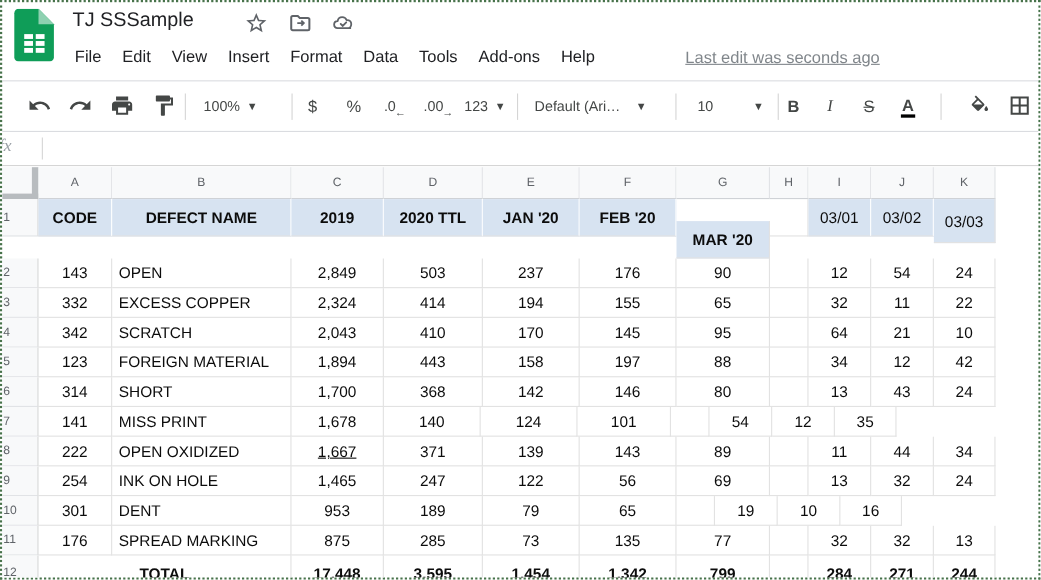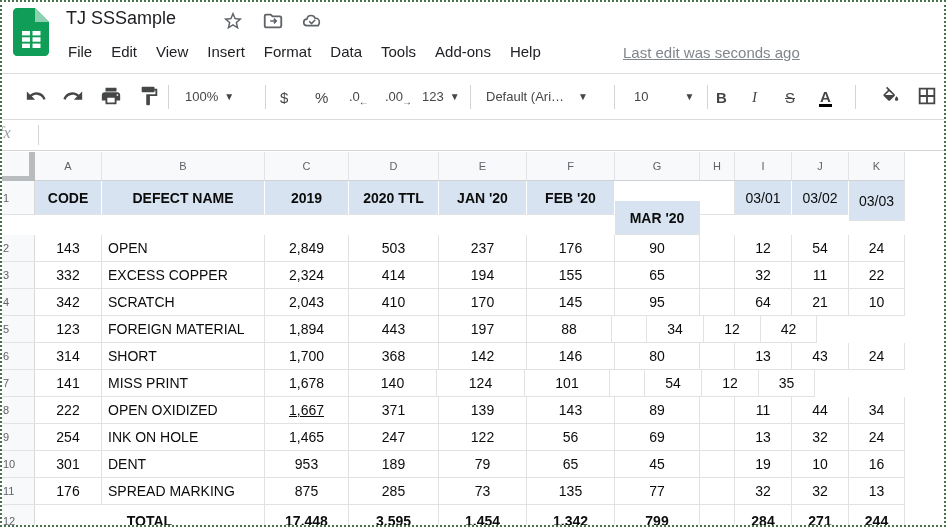--- a/index.html
+++ b/index.html
@@ -248,20 +248,21 @@
         <div class="cell" style="width: 57px; height: 27px;">64</div>
         <div class="cell" style="width: 57px; height: 27px;">21</div>
         <div class="cell" style="width: 56px; height: 27px;">10</div>
       </div>
       <div class="g-row">
         <div class="row-h" style="width: 33px; height: 27px;">5</div>
         <div class="cell" style="width: 67px; height: 27px;">123</div>
         <div class="cell left" style="width: 163px; height: 27px;">FOREIGN MATERIAL</div>
         <div class="cell" style="width: 84px; height: 27px;">1,894</div>
         <div class="cell" style="width: 90px; height: 27px;">443</div>
+        <div class="cell" style="width: 88px; height: 27px;">158</div>
         <div class="cell" style="width: 88px; height: 27px;">197</div>
         <div class="cell" style="width: 85px; height: 27px;">88</div>
         <div class="cell" style="width: 35px; height: 27px;"></div>
         <div class="cell" style="width: 57px; height: 27px;">34</div>
         <div class="cell" style="width: 57px; height: 27px;">12</div>
         <div class="cell" style="width: 56px; height: 27px;">42</div>
       </div>
       <div class="g-row">
         <div class="row-h" style="width: 33px; height: 27px;">6</div>
         <div class="cell" style="width: 67px; height: 27px;">314</div>
@@ -318,21 +319,20 @@
         <div class="cell" style="width: 56px; height: 27px;">24</div>
       </div>
       <div class="g-row">
         <div class="row-h" style="width: 33px; height: 27px;">10</div>
         <div class="cell" style="width: 67px; height: 27px;">301</div>
         <div class="cell left" style="width: 163px; height: 27px;">DENT</div>
         <div class="cell" style="width: 84px; height: 27px;">953</div>
         <div class="cell" style="width: 90px; height: 27px;">189</div>
         <div class="cell" style="width: 88px; height: 27px;">79</div>
         <div class="cell" style="width: 88px; height: 27px;">65</div>
-        <div class="cell" style="width: 85px; height: 27px;">45</div>
         <div class="cell" style="width: 35px; height: 27px;"></div>
         <div class="cell" style="width: 57px; height: 27px;">19</div>
         <div class="cell" style="width: 57px; height: 27px;">10</div>
         <div class="cell" style="width: 56px; height: 27px;">16</div>
       </div>
       <div class="g-row">
         <div class="row-h" style="width: 33px; height: 27px;">11</div>
         <div class="cell" style="width: 67px; height: 27px;">176</div>
         <div class="cell left" style="width: 163px; height: 27px;">SPREAD MARKING</div>
         <div class="cell" style="width: 84px; height: 27px;">875</div>

